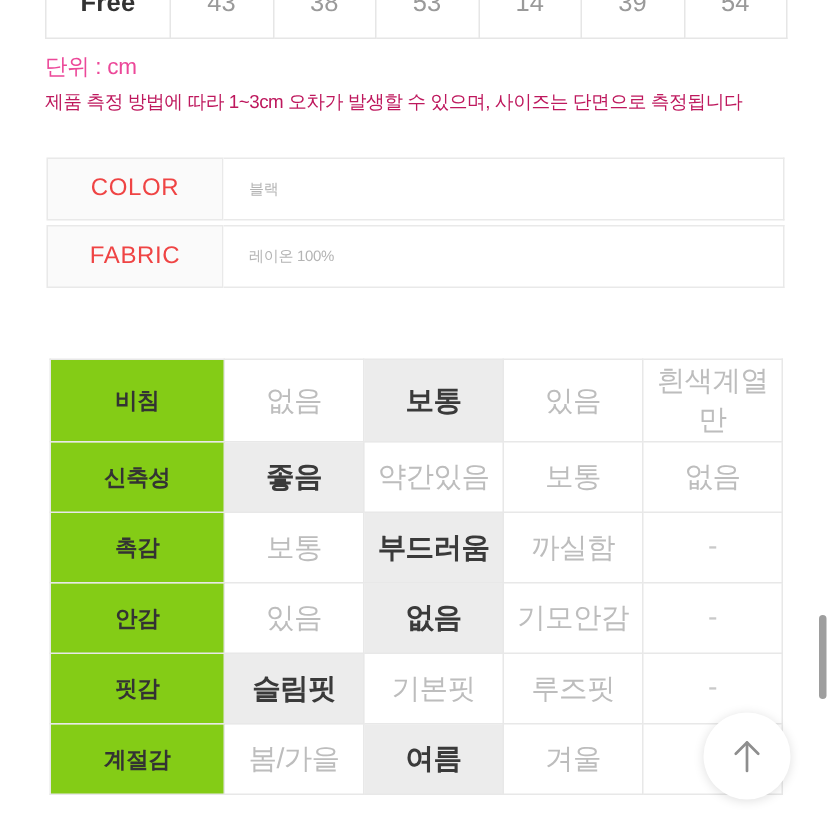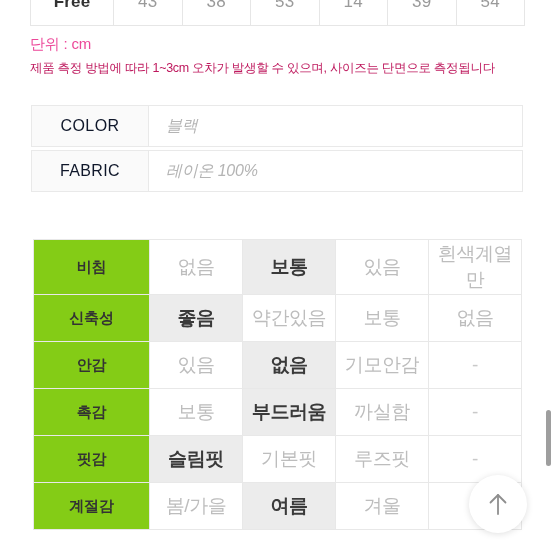--- a/index.html
+++ b/index.html
@@ -76,32 +76,31 @@
   .info-table td {
     height: 38px;
     border: 1px solid #e9e9e9;
     vertical-align: middle;
     background: #ffffff;
   }
   .info-table td.info-key {
     width: 114px;
     text-align: center;
     font-size: 16px;
-    color: #0f172a;
+    color: #ef4444;
     font-weight: 400;
     background: #fafafa;
     letter-spacing: .4px;
   }
   .info-table td.info-val {
     padding-left: 17px;
-    font-size: 16px;
+    font-size: 10px;
     color: #b4b4b4;
     letter-spacing: -.2px;
     border-left: none;
-    font-style: italic;
   }
 
   
   .attr-table {
     position: absolute;
     left: 33px;
     top: 239px;
     width: 489px;
     border-collapse: collapse;
     table-layout: fixed;
@@ -218,31 +217,31 @@
         <td class="">흰색계열만</td>
       </tr>
       <tr>
         <td class="attr-key">신축성</td>
         <td class="selected">좋음</td>
         <td class="">약간있음</td>
         <td class="">보통</td>
         <td class="">없음</td>
       </tr>
       <tr>
+        <td class="attr-key">촉감</td>
+        <td class="">보통</td>
+        <td class="selected">부드러움</td>
+        <td class="">까실함</td>
+        <td class="dash">-</td>
+      </tr>
+      <tr>
         <td class="attr-key">안감</td>
         <td class="">있음</td>
         <td class="selected">없음</td>
         <td class="">기모안감</td>
-        <td class="dash">-</td>
-      </tr>
-      <tr>
-        <td class="attr-key">촉감</td>
-        <td class="">보통</td>
-        <td class="selected">부드러움</td>
-        <td class="">까실함</td>
         <td class="dash">-</td>
       </tr>
       <tr>
         <td class="attr-key">핏감</td>
         <td class="selected">슬림핏</td>
         <td class="">기본핏</td>
         <td class="">루즈핏</td>
         <td class="dash">-</td>
       </tr>
       <tr>

